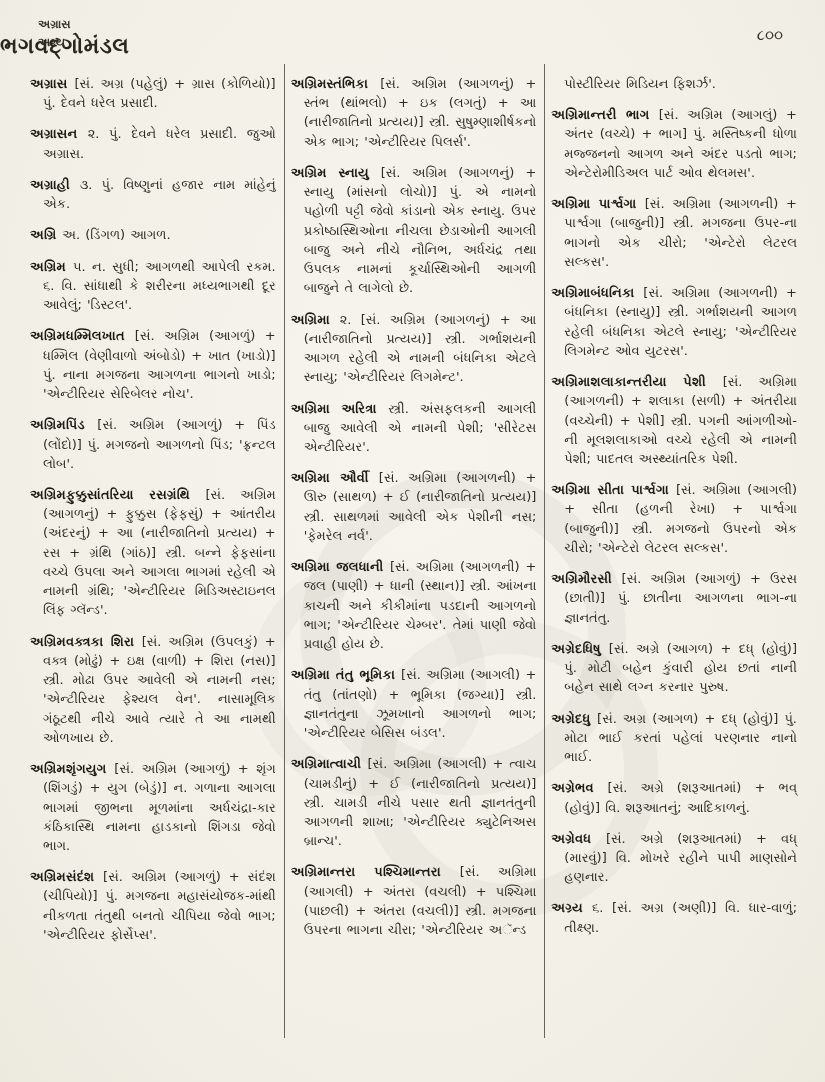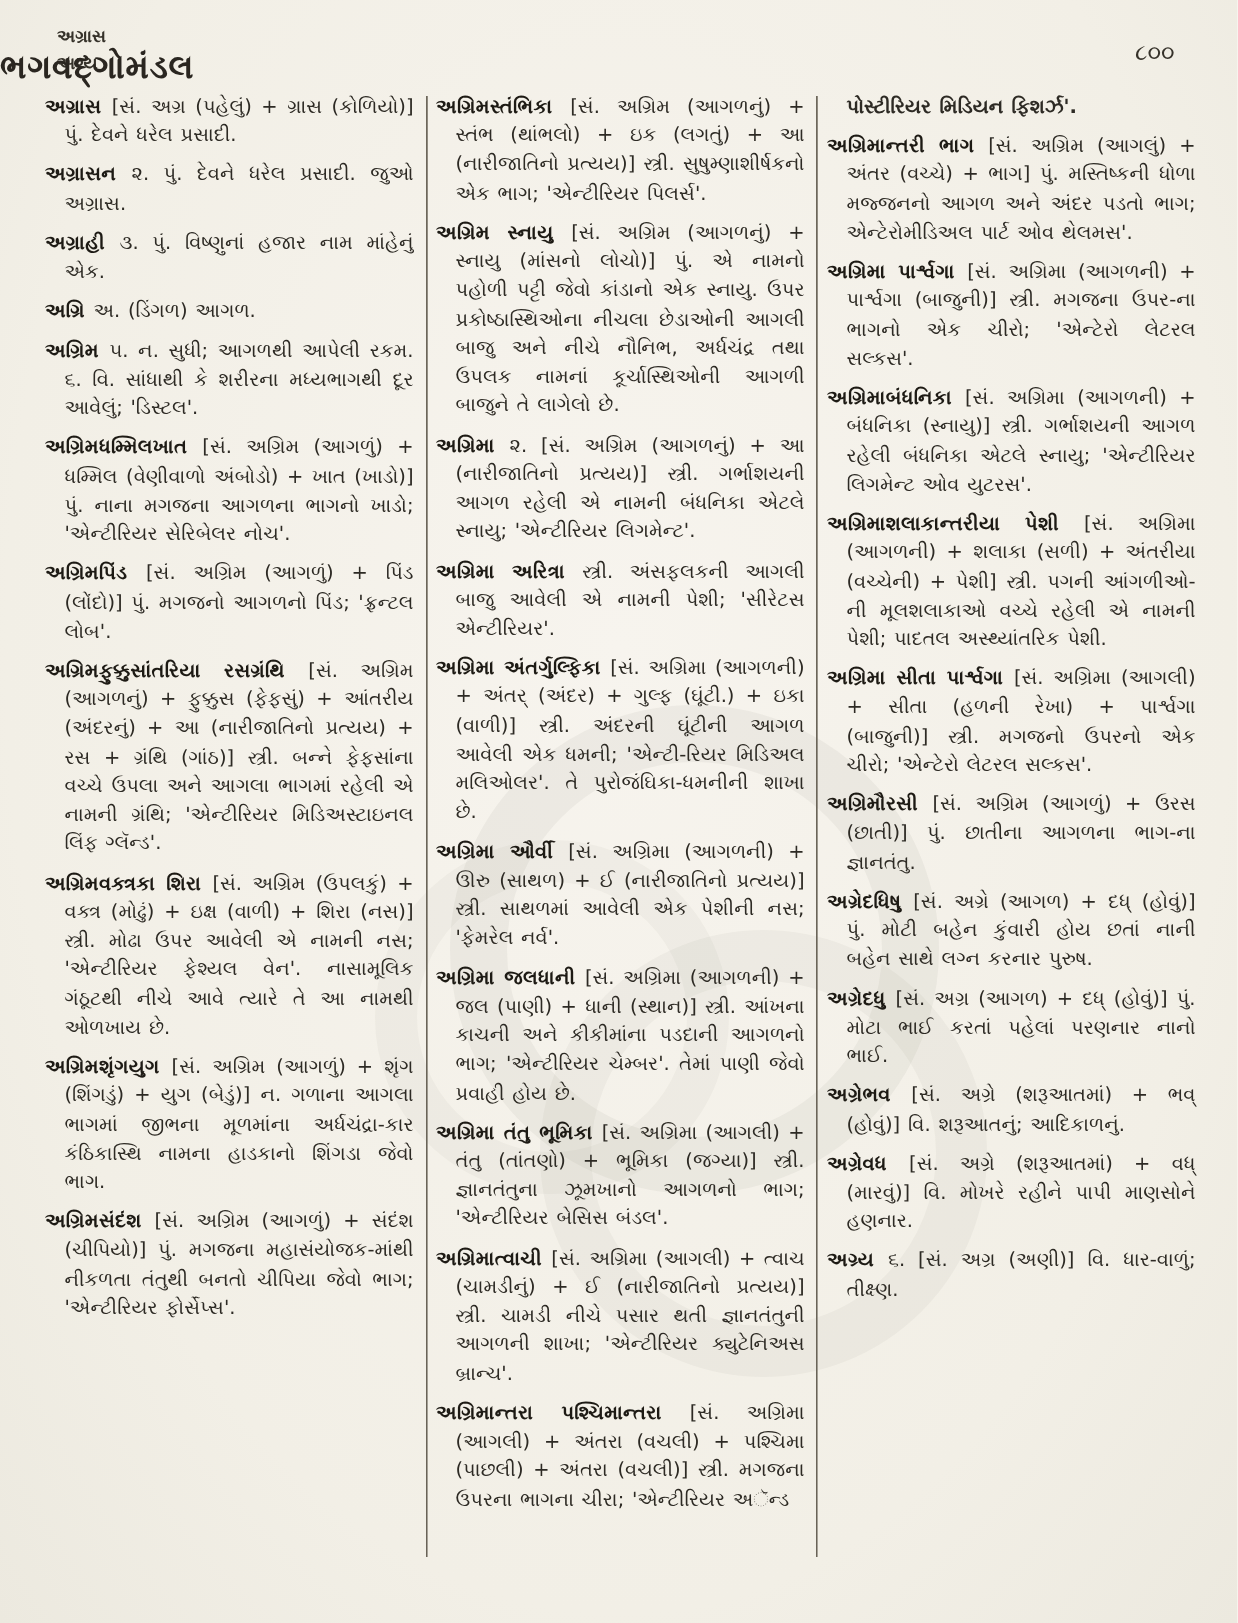--- a/index.html
+++ b/index.html
@@ -50,34 +50,34 @@
     overflow: hidden;
     text-align: justify;
   }
   .rule {
     width: 1px;
     background: linear-gradient(#6d675b, #56514731);
     background-color: #6d675b;
     margin: 2px 0;
   }
   p.entry {
-    margin: 0 0 7px 0;
+    margin: 12px 0 7px 0;
     font-size: 13px;
     line-height: 1.48;
     text-indent: -13px;
     padding-left: 13px;
     color: #2d2a24;
     word-spacing: 1px;
   }
   p.entry b.head {
     font-weight: bold;
     color: #1d1a14;
     letter-spacing: 0.2px;
   }
-  p.entry.cont { text-indent: 0; padding-left: 13px; font-weight: bold; }
+  p.entry.cont { text-indent: 0; padding-left: 13px; }
 </style>
 </head>
 <body>
 
 <div class="page">
   <span class="wm wm1"></span>
   <span class="wm wm2"></span>
   <span class="wm wm3"></span>
 
   <header>
@@ -102,21 +102,20 @@
         <p class="entry"><b class="head">અગ્રિમવક્ત્રકા શિરા </b><span>[સં. અગ્રિમ (ઉપલકું) + વક્ત્ર (મોઢું) + ઇક્ષ (વાળી) + શિરા (નસ)] સ્ત્રી. મોઢા ઉપર આવેલી એ નામની નસ; 'એન્ટીરિયર ફેશ્યલ વેન'. નાસામૂલિક ગંઠૂટથી નીચે આવે ત્યારે તે આ નામથી ઓળખાય છે.</span></p>
         <p class="entry"><b class="head">અગ્રિમશૃંગયુગ </b><span>[સં. અગ્રિમ (આગળું) + શૃંગ (શિંગડું) + યુગ (બેડું)] ન. ગળાના આગલા ભાગમાં જીભના મૂળમાંના અર્ધચંદ્રા-કાર કંઠિકાસ્થિ નામના હાડકાનો શિંગડા જેવો ભાગ.</span></p>
         <p class="entry"><b class="head">અગ્રિમસંદંશ </b><span>[સં. અગ્રિમ (આગળું) + સંદંશ (ચીપિયો)] પું. મગજના મહાસંયોજક-માંથી નીકળતા તંતુથી બનતો ચીપિયા જેવો ભાગ; 'એન્ટીરિયર ફોર્સેપ્સ'.</span></p>
       </section>
     <div class="rule"></div>
     <section class="col">
         <p class="entry"><b class="head">અગ્રિમસ્તંભિકા </b><span>[સં. અગ્રિમ (આગળનું) + સ્તંભ (થાંભલો) + ઇક (લગતું) + આ (નારીજાતિનો પ્રત્યય)] સ્ત્રી. સુષુમ્ણાશીર્ષકનો એક ભાગ; 'એન્ટીરિયર પિલર્સ'.</span></p>
         <p class="entry"><b class="head">અગ્રિમ સ્નાયુ </b><span>[સં. અગ્રિમ (આગળનું) + સ્નાયુ (માંસનો લોચો)] પું. એ નામનો પહોળી પટ્ટી જેવો કાંડાનો એક સ્નાયુ. ઉપર પ્રકોષ્ઠાસ્થિઓના નીચલા છેડાઓની આગલી બાજુ અને નીચે નૌનિભ, અર્ધચંદ્ર તથા ઉપલક નામનાં કૂર્ચાસ્થિઓની આગળી બાજુને તે લાગેલો છે.</span></p>
         <p class="entry"><b class="head">અગ્રિમા </b><span>૨. [સં. અગ્રિમ (આગળનું) + આ (નારીજાતિનો પ્રત્યય)] સ્ત્રી. ગર્ભાશયની આગળ રહેલી એ નામની બંધનિકા એટલે સ્નાયુ; 'એન્ટીરિયર લિગમેન્ટ'.</span></p>
         <p class="entry"><b class="head">અગ્રિમા અરિત્રા </b><span>સ્ત્રી. અંસફલકની આગલી બાજુ આવેલી એ નામની પેશી; 'સીરેટસ એન્ટીરિયર'.</span></p>
-        <p class="entry"><b class="head">અગ્રિમા અંતર્ગુલ્ફિકા </b><span>[સં. અગ્રિમા (આગળની) + અંતર્ (અંદર) + ગુલ્ફ (ઘૂંટી.) + ઇકા (વાળી)] સ્ત્રી. અંદરની ઘૂંટીની આગળ આવેલી એક ધમની; 'એન્ટી-રિયર મિડિઅલ મલિઓલર'. તે પુરોજંઘિકા-ધમનીની શાખા છે.</span></p>
         <p class="entry"><b class="head">અગ્રિમા ઔર્વી </b><span>[સં. અગ્રિમા (આગળની) + ઊરુ (સાથળ) + ઈ (નારીજાતિનો પ્રત્યય)] સ્ત્રી. સાથળમાં આવેલી એક પેશીની નસ; 'ફેમરેલ નર્વ'.</span></p>
         <p class="entry"><b class="head">અગ્રિમા જલધાની </b><span>[સં. અગ્રિમા (આગળની) + જલ (પાણી) + ધાની (સ્થાન)] સ્ત્રી. આંખના કાચની અને કીકીમાંના પડદાની આગળનો ભાગ; 'એન્ટીરિયર ચેમ્બર'. તેમાં પાણી જેવો પ્રવાહી હોય છે.</span></p>
         <p class="entry"><b class="head">અગ્રિમા તંતુ ભૂમિકા </b><span>[સં. અગ્રિમા (આગલી) + તંતુ (તાંતણો) + ભૂમિકા (જગ્યા)] સ્ત્રી. જ્ઞાનતંતુના ઝૂમખાનો આગળનો ભાગ; 'એન્ટીરિયર બેસિસ બંડલ'.</span></p>
         <p class="entry"><b class="head">અગ્રિમાત્વાચી </b><span>[સં. અગ્રિમા (આગલી) + ત્વાચ (ચામડીનું) + ઈ (નારીજાતિનો પ્રત્યય)] સ્ત્રી. ચામડી નીચે પસાર થતી જ્ઞાનતંતુની આગળની શાખા; 'એન્ટીરિયર ક્યુટેનિઅસ બ્રાન્ચ'.</span></p>
         <p class="entry"><b class="head">અગ્રિમાન્તરા પશ્ચિમાન્તરા </b><span>[સં. અગ્રિમા (આગલી) + અંતરા (વચલી) + પશ્ચિમા (પાછલી) + અંતરા (વચલી)] સ્ત્રી. મગજના ઉપરના ભાગના ચીરા; 'એન્ટીરિયર અૅન્ડ</span></p>
       </section>
     <div class="rule"></div>
     <section class="col">
         <p class="entry cont"><span>પોસ્ટીરિયર મિડિયન ફિશર્ઝ'.</span></p>
         <p class="entry"><b class="head">અગ્રિમાન્તરી ભાગ </b><span>[સં. અગ્રિમ (આગલું) + અંતર (વચ્ચે) + ભાગ] પું. મસ્તિષ્કની ધોળા મજ્જનનો આગળ અને અંદર પડતો ભાગ; એન્ટેરોમીડિઅલ પાર્ટ ઓવ થેલમસ'.</span></p>

